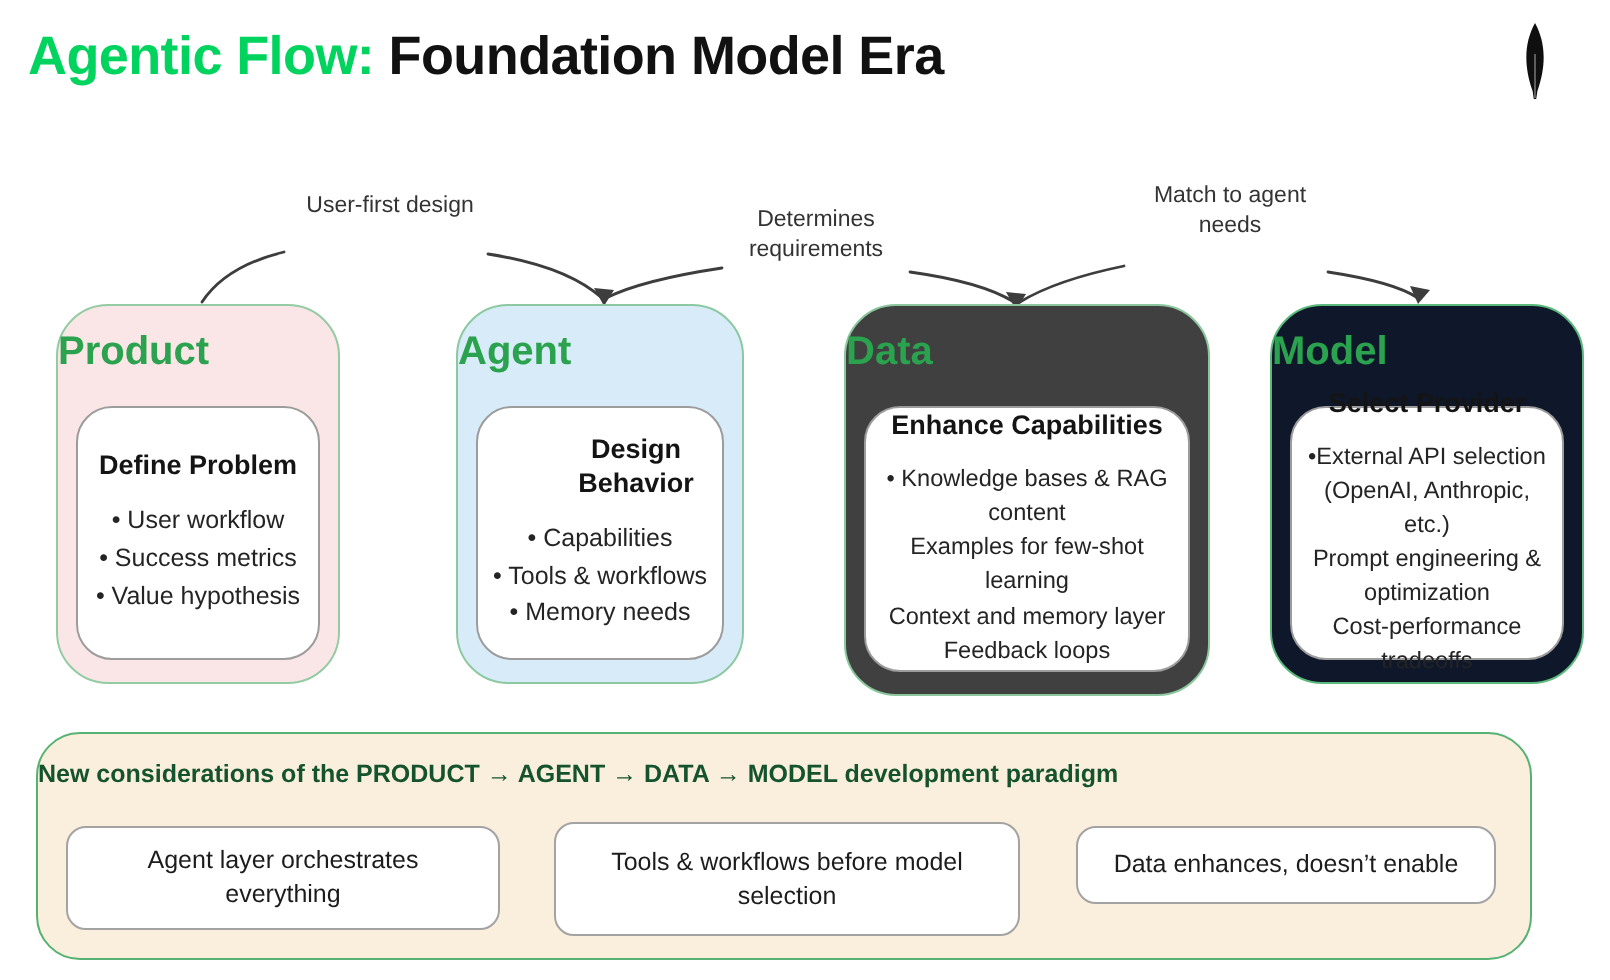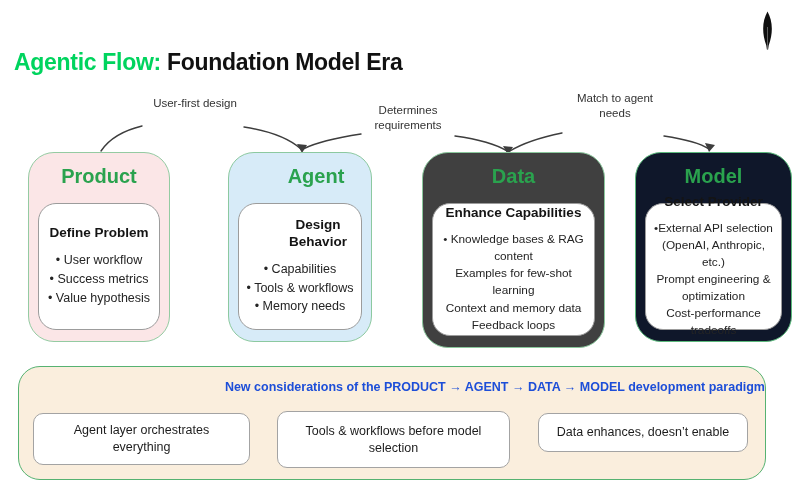--- a/index.html
+++ b/index.html
@@ -1,58 +1,58 @@
 <!DOCTYPE html>
 <html><head>
 <meta charset="utf-8">
 <style>
   html,body{margin:0;padding:0;background:#ffffff;}
   .stage{position:relative;width:805px;height:490px;background:#ffffff;
          font-family:"Liberation Sans",sans-serif;overflow:hidden;}
 
   
-  .title{position:absolute;left:14px;top:13px;font-size:23px;font-weight:700;
-         letter-spacing:-0.3px;color:#111111;white-space:nowrap;margin-top:36px;}
+  .title{position:absolute;left:14px;top:13px;font-size:27px;font-weight:700;
+         letter-spacing:-0.3px;color:#111111;white-space:nowrap;}
   .title .hl{color:#00d45e;}
 
   
   .logo{position:absolute;left:759px;top:11px;width:17px;height:41px;}
 
   
   .arrows{position:absolute;left:0;top:0;width:805px;height:180px;pointer-events:none;}
 
   
   .flow-label{position:absolute;font-size:11.5px;color:#333333;text-align:center;line-height:1.3;}
   .fl-1{left:152px;top:96px;width:86px;}
   .fl-2{left:345px;top:103px;width:126px;}
   .fl-3{left:565px;top:91px;width:100px;}
 
   
   .col-card{position:absolute;top:152px;height:190px;border-radius:26px;box-sizing:border-box;}
   .col-product{left:28px;width:142px;background:#fbe6e7;border:1.5px solid #94cba2;}
-  .col-agent{left:228px;width:144px;background:#d7ebf8;border:1.5px solid #8cc9a0;padding-left:32px;}
+  .col-agent{left:228px;width:144px;background:#d7ebf8;border:1.5px solid #8cc9a0;}
   .col-data{left:422px;width:183px;height:196px;background:#404040;border:1.5px solid #8ac79c;}
   .col-model{left:635px;width:157px;background:#0f172a;border:1.5px solid #5bb97c;}
 
-  .col-title{text-align:center;margin-top:12px;font-size:20px;font-weight:700;color:#2aa24e;}
+  .col-title{margin-top:12px;font-size:20px;font-weight:700;color:#2aa24e;}
 
   .inner-card{position:absolute;left:9px;right:9px;top:50px;bottom:11px;background:#ffffff;
               border:1px solid #9c9c9c;border-radius:18px;display:flex;flex-direction:column;
               align-items:center;justify-content:center;text-align:center;
               padding:6px 7px;box-sizing:border-box;}
   .card-heading{font-size:13.5px;font-weight:700;color:#141414;line-height:1.25;margin-bottom:9px;}
   .col-agent .card-heading{max-width:72px;margin-left:36px;}
   .card-items{font-size:12.5px;color:#242424;line-height:1.5;}
   .col-data .card-items,.col-model .card-items{font-size:11.8px;line-height:1.45;}
   .card-items div{margin:0;}
 
   
   .bottom{position:absolute;left:18px;top:366px;width:748px;height:114px;background:#faeedd;
           border:1.5px solid #56b271;border-radius:22px;box-sizing:border-box;}
-  .bottom-heading{text-align:right;margin-top:13px;font-size:12.5px;font-weight:700;color:#1d4ed8;}
+  .bottom-heading{text-align:left;margin-top:13px;font-size:12.5px;font-weight:700;color:#14532d;}
   .bottom-box{position:absolute;background:#ffffff;border:1px solid #a3a3a3;border-radius:10px;
               display:flex;align-items:center;justify-content:center;text-align:center;
               font-size:12.5px;color:#1c1c1c;line-height:1.35;padding:4px 14px;box-sizing:border-box;}
   .bb-1{left:14px;top:46px;width:217px;height:52px;}
   .bb-2{left:258px;top:44px;width:233px;height:57px;}
   .bb-3{left:519px;top:46px;width:210px;height:39px;}
 </style>
 </head>
 <body>
 
@@ -109,21 +109,21 @@
     </div>
   </div>
 
   <div class="col-card col-data">
     <div class="col-title">Data</div>
     <div class="inner-card">
       <div class="card-heading">Enhance Capabilities</div>
       <div class="card-items">
         <div>• Knowledge bases &amp; RAG content</div>
         <div>Examples for few-shot learning</div>
-        <div>Context and memory data</div>
+        <div>Context and memory layer</div>
         <div>Feedback loops</div>
       </div>
     </div>
   </div>
 
   <div class="col-card col-model">
     <div class="col-title">Model</div>
     <div class="inner-card">
       <div class="card-heading">Select Provider</div>
       <div class="card-items">

